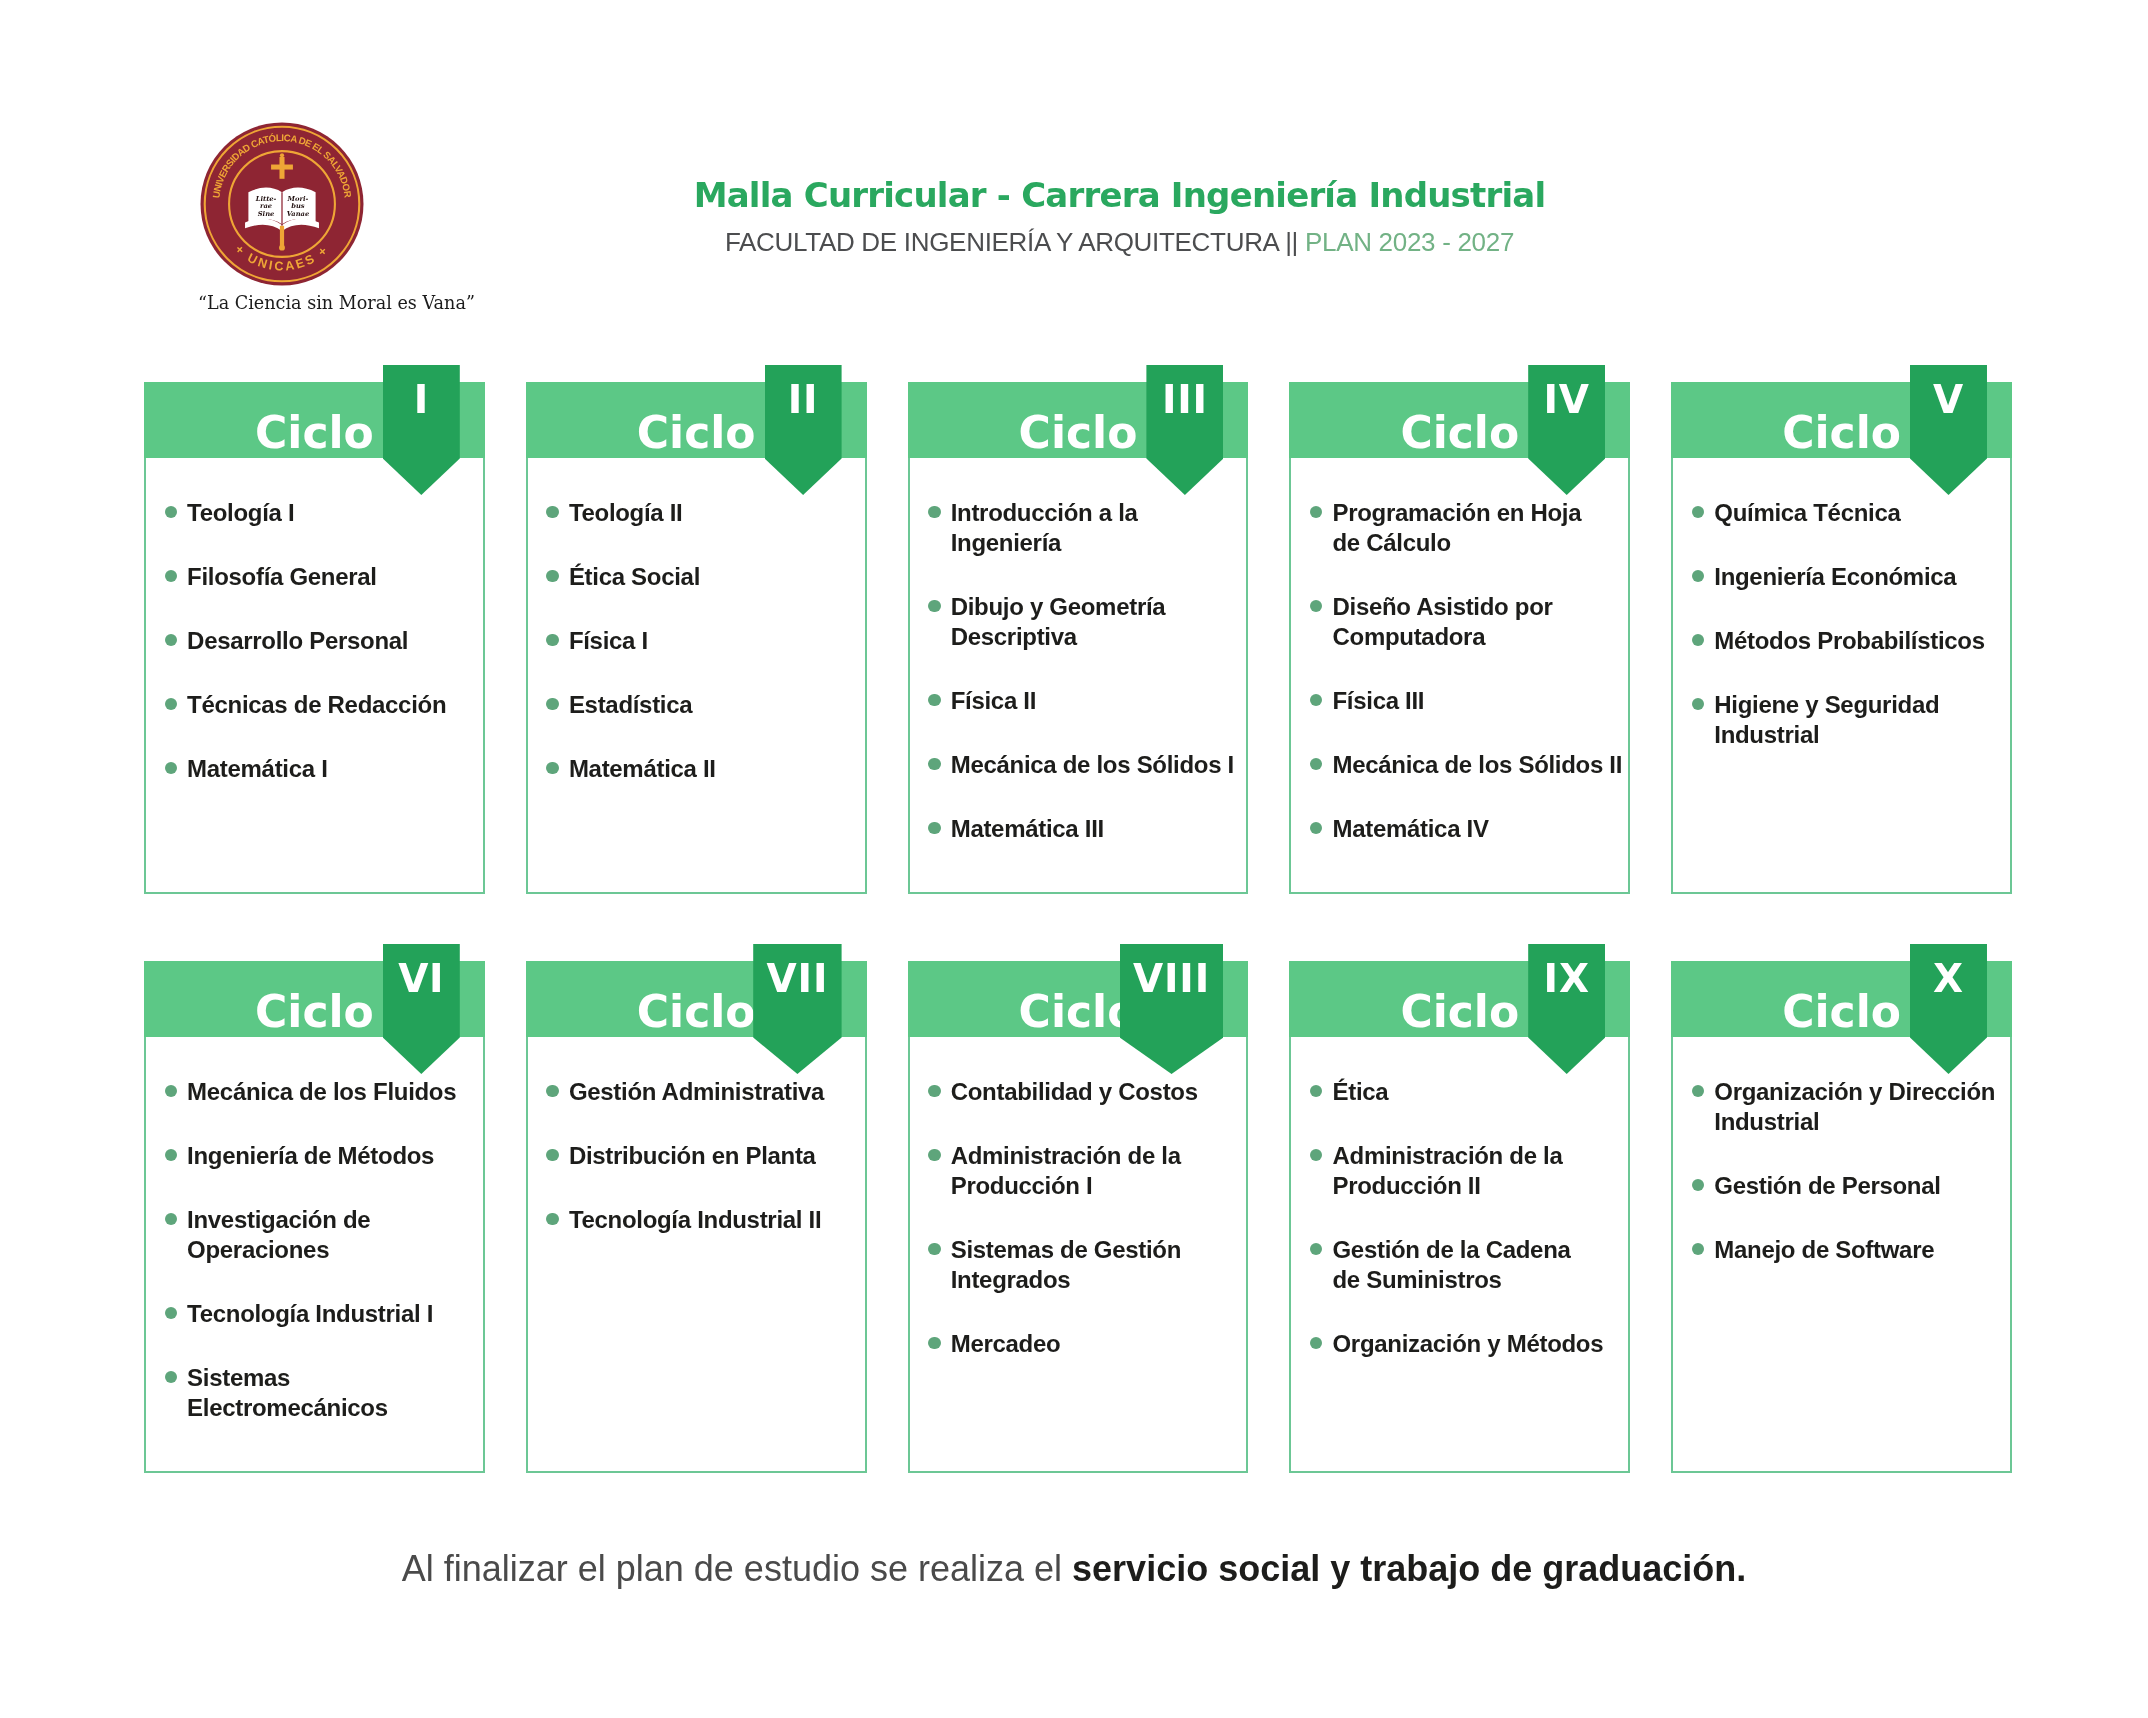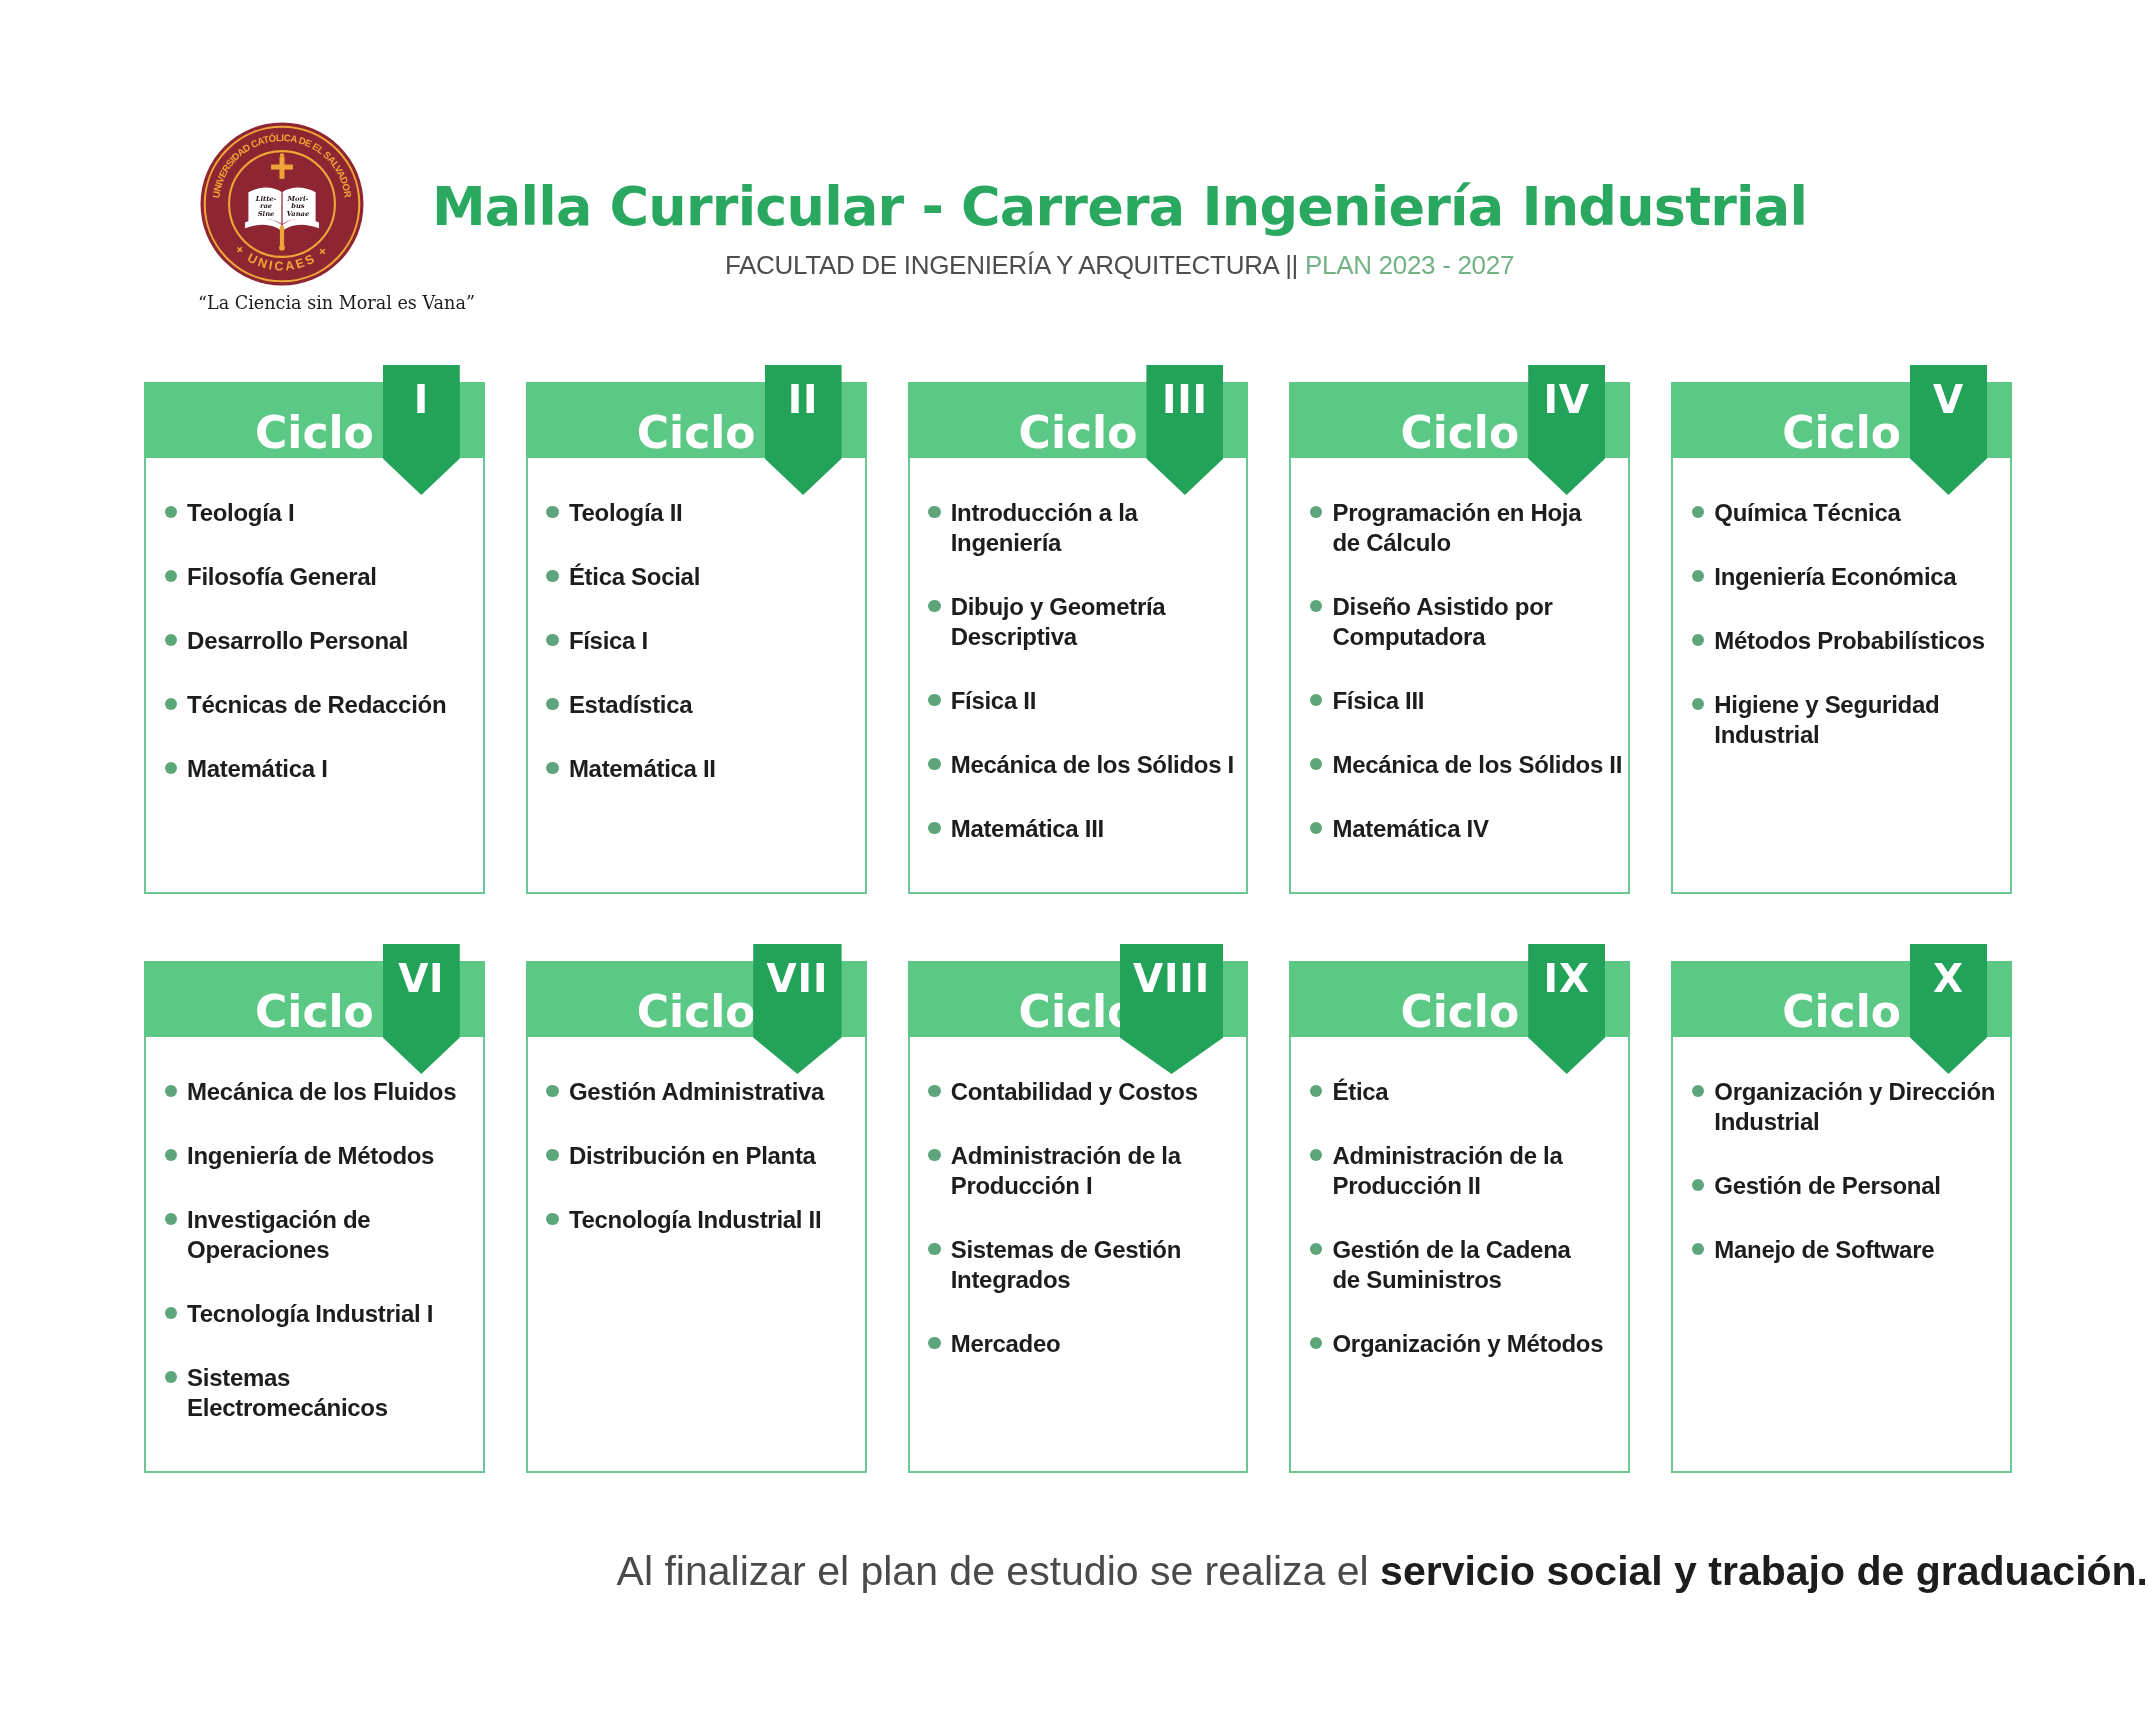--- a/index.html
+++ b/index.html
@@ -12,21 +12,21 @@
   
   .logo-wrap { position:absolute; left:198px; top:120px; width:168px; text-align:center; }
   .logo-svg { width:168px; height:168px; display:block; }
   .tagline {
     margin-top:5px; font-family:"DejaVu Serif", serif; font-size:17.6px;
     color:#1c1c1c; white-space:nowrap;
   }
   .titles { position:absolute; left:91px; right:0; top:175px; text-align:center; }
   .page-title {
     font-family:"DejaVu Sans", sans-serif;
-    font-size:54px; font-weight:bold; letter-spacing:-0.8px; color:#2AA85F;
+    font-size:34px; font-weight:bold; letter-spacing:-0.8px; color:#2AA85F;
   }
   .page-subtitle {
     margin-top:11.7px; font-size:26px; letter-spacing:-0.3px; color:#4C4D4F; font-weight:400;
   }
   .page-subtitle .plan { color:#72B285; }
 
   
   .row { position:absolute; left:144px; width:1868px; display:flex; gap:41px; }
   .row1 { top:382px; }
   .row2 { top:961px; }
@@ -62,22 +62,22 @@
     flex:none; width:12.6px; height:12.6px; border-radius:50%;
     background:#5EA57B; margin-top:7.6px;
   }
   .ctext {
     font-size:24px; font-weight:700; letter-spacing:-0.3px;
     line-height:1.25; color:#1D1D1B; white-space:pre;
   }
 
   
   .footer {
-    position:absolute; left:0; right:0; top:1548px; text-align:right;
-    font-size:41px; color:#4a4a4a; font-weight:400;
+    position:absolute; left:0; right:0; top:1548px; text-align:center;
+    font-size:36px; color:#4a4a4a; font-weight:400;
   }
   .footer strong { color:#1D1D1B; font-weight:700; }
 </style>
 </head>
 <body>
 
 <div class="page">
 
   <div class="logo-wrap">
     <svg class="logo-svg" viewBox="0 0 200 200">

